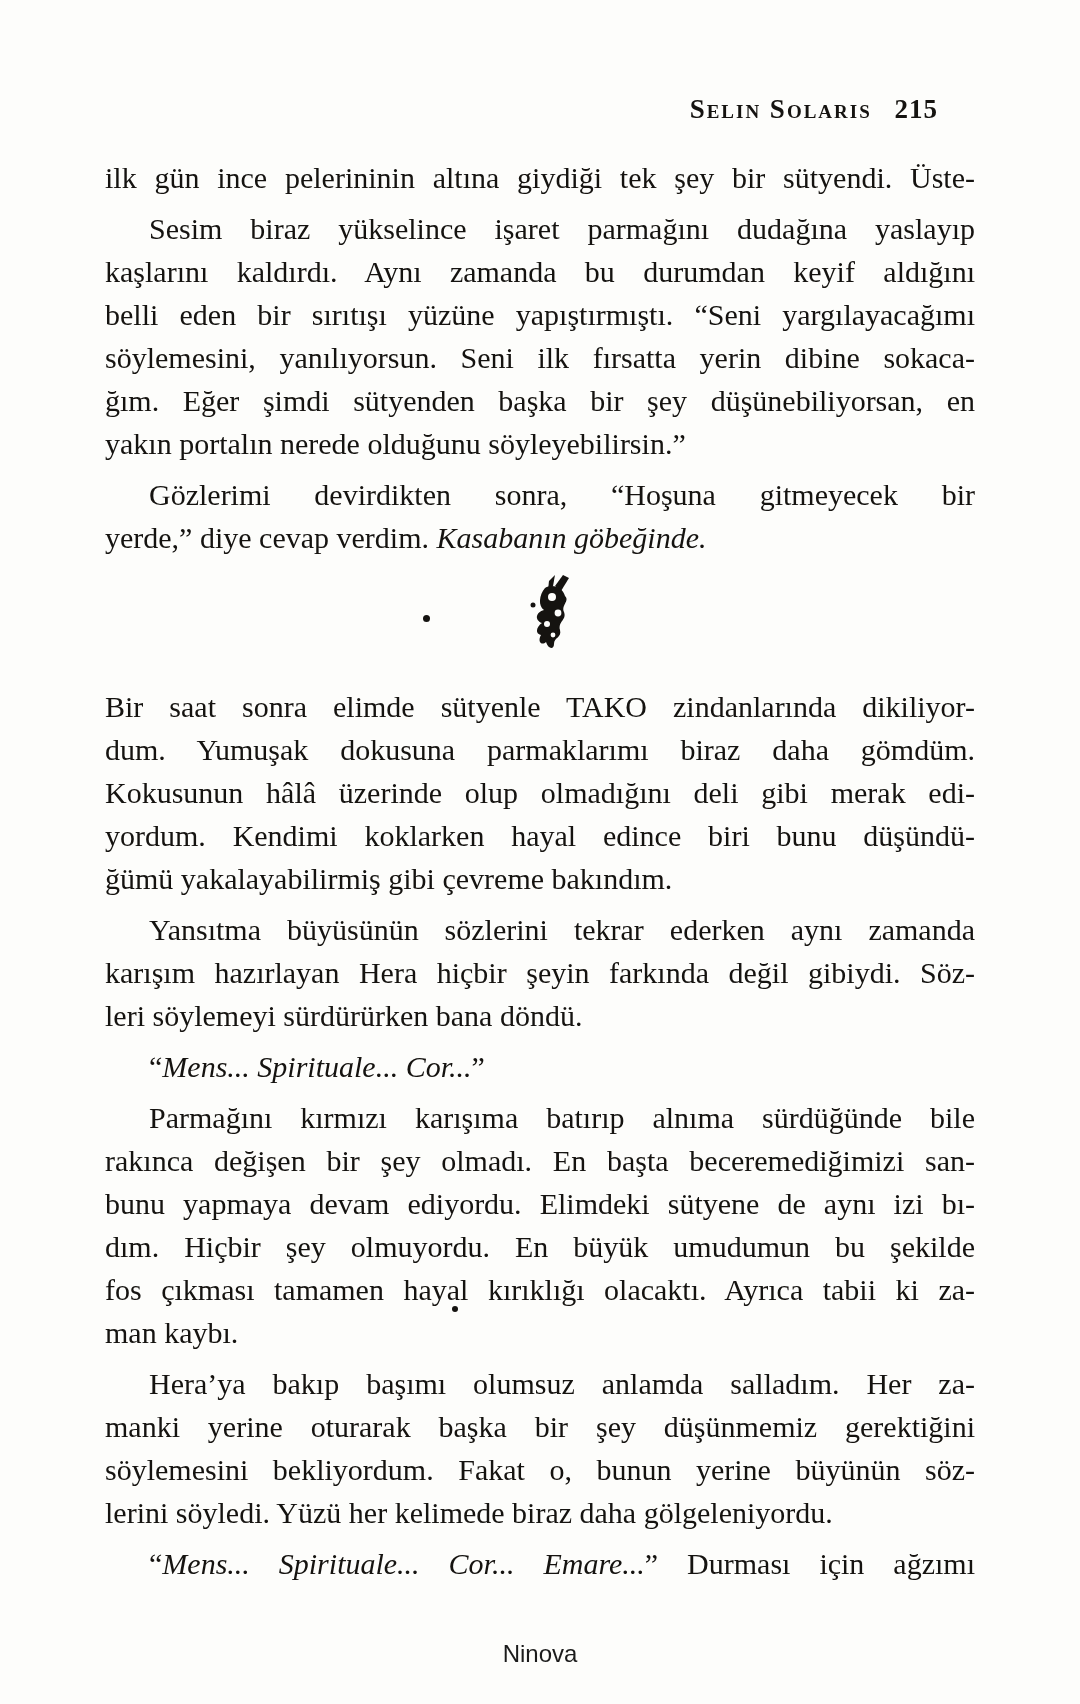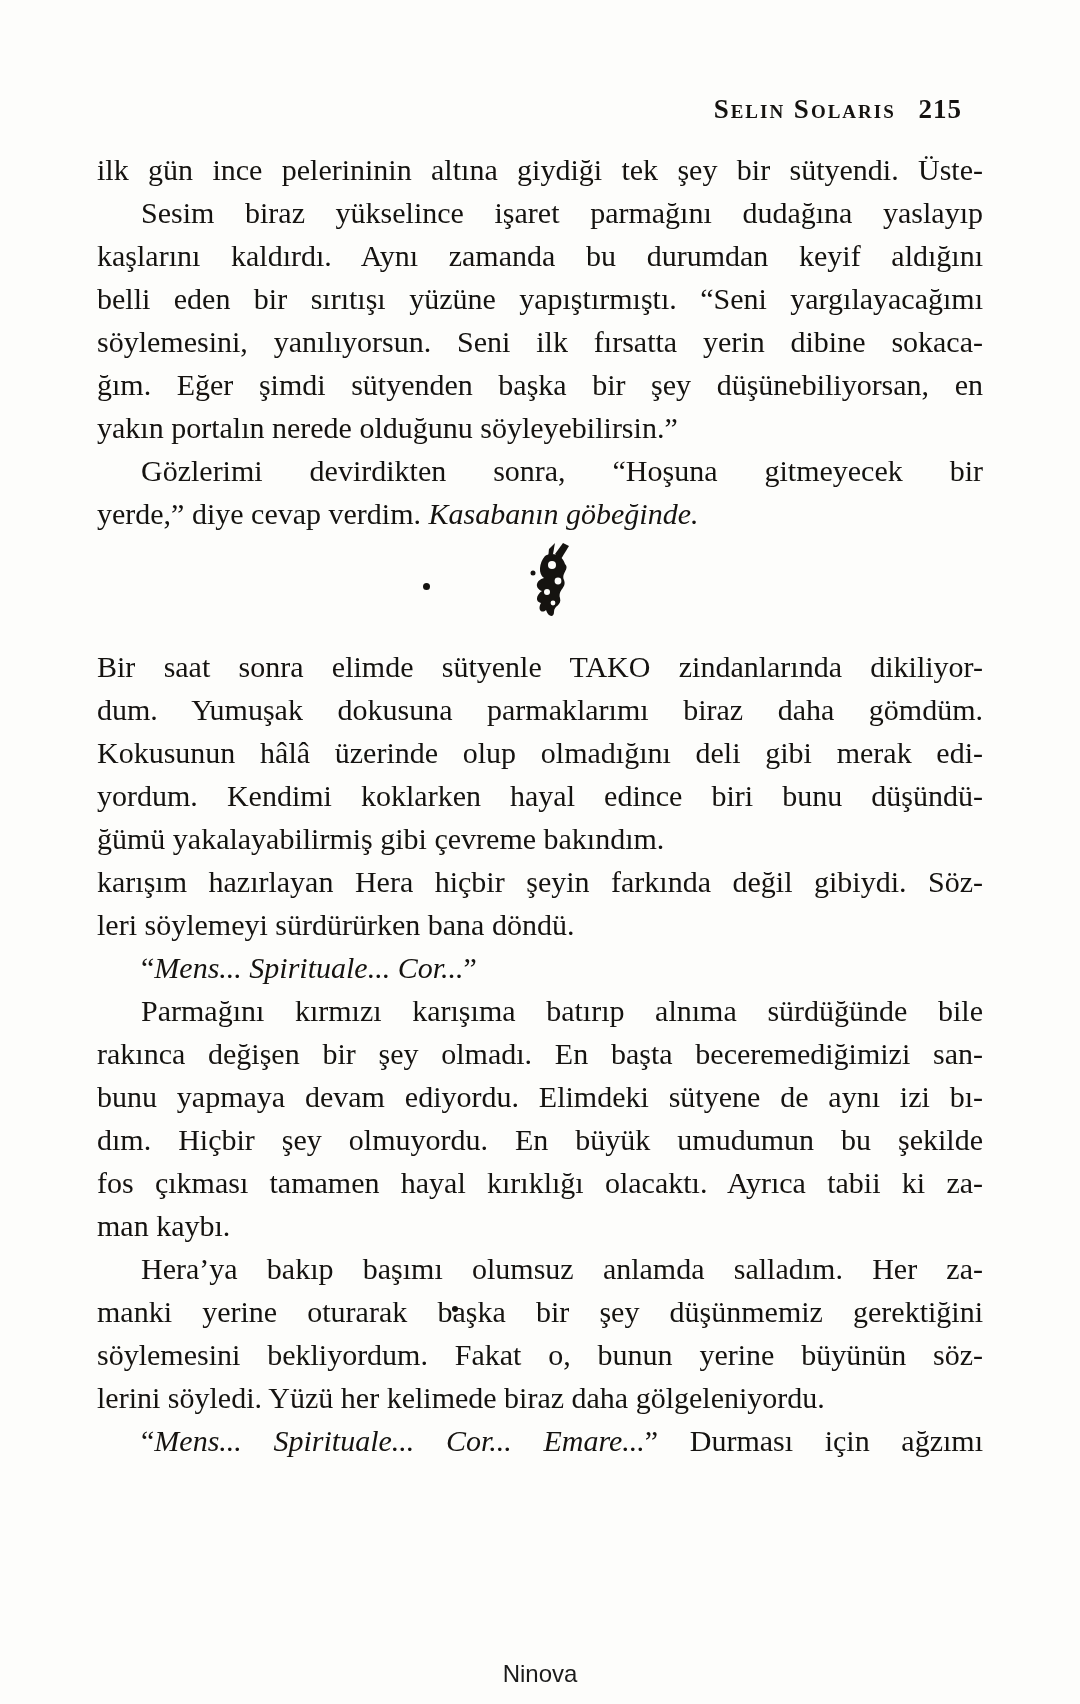--- a/index.html
+++ b/index.html
@@ -10,40 +10,40 @@
   }
   .page {
     position: relative;
     width: 1080px; height: 1704px;
     background: #fdfdfb;
     color: #151310;
     overflow: hidden;
   }
   .header {
     position: absolute;
-    top: 94px; right: 118px;
+    top: 94px; right: 142px;
     font-variant: small-caps;
     font-weight: bold;
     font-size: 27px;
     letter-spacing: 2px;
     white-space: nowrap;
   }
   .header .pagenum {
     font-variant: normal;
     margin-left: 14px;
     letter-spacing: 1px;
   }
   .text-block {
     position: absolute;
     top: 148px; left: 97px;
     width: 886px;
     font-size: 30px;
     line-height: 43px;
   }
-  .para { margin: 0; font-family: Liberation Serif, serif; }
+  .para { margin: 8px; font-family: Liberation Serif, serif; }
   .line {
     text-align: justify;
     text-align-last: justify;
     white-space: normal;
   }
   .line.last { text-align-last: left; }
   .line.indent { text-indent: 44px; }
   .it { font-style: italic; }
   .divider {
     position: relative;
@@ -68,21 +68,20 @@
     background: #151310;
   }
   .footer {
     position: absolute;
     top: 1640px; left: 0;
     width: 100%;
     text-align: center;
     font-family: "Liberation Sans", sans-serif;
     font-size: 24px;
     color: #1b1b1b;
-    margin-top: 20px;
   }
 </style>
 </head>
 <body>
 
 <div class="page">
 
   <div class="header">
     <span class="title">Selin Solaris</span>
     <span class="pagenum">215</span>
@@ -122,20 +121,21 @@
           </svg></span>
       </div>
       <div class="para">
         <div class="line"><span>Bir saat sonra elimde sütyenle TAKO zindanlarında dikiliyor-</span></div>
         <div class="line"><span>dum. Yumuşak dokusuna parmaklarımı biraz daha gömdüm.</span></div>
         <div class="line"><span>Kokusunun hâlâ üzerinde olup olmadığını deli gibi merak edi-</span></div>
         <div class="line"><span>yordum. Kendimi koklarken hayal edince biri bunu düşündü-</span></div>
         <div class="line last"><span>ğümü yakalayabilirmiş gibi çevreme bakındım.</span></div>
       </div>
       <div class="para">
+        <div class="line indent"><span>Yansıtma büyüsünün sözlerini tekrar ederken aynı zamanda</span></div>
         <div class="line"><span>karışım hazırlayan Hera hiçbir şeyin farkında değil gibiydi. Söz-</span></div>
         <div class="line last"><span>leri söylemeyi sürdürürken bana döndü.</span></div>
       </div>
       <div class="para">
         <div class="line last indent"><span>“</span><span class="it">Mens... Spirituale... Cor...</span><span>”</span></div>
       </div>
       <div class="para">
         <div class="line indent"><span>Parmağını kırmızı karışıma batırıp alnıma sürdüğünde bile</span></div>
         <div class="line"><span>rakınca değişen bir şey olmadı. En başta beceremediğimizi san-</span></div>
         <div class="line"><span>bunu yapmaya devam ediyordu. Elimdeki sütyene de aynı izi bı-</span></div>

